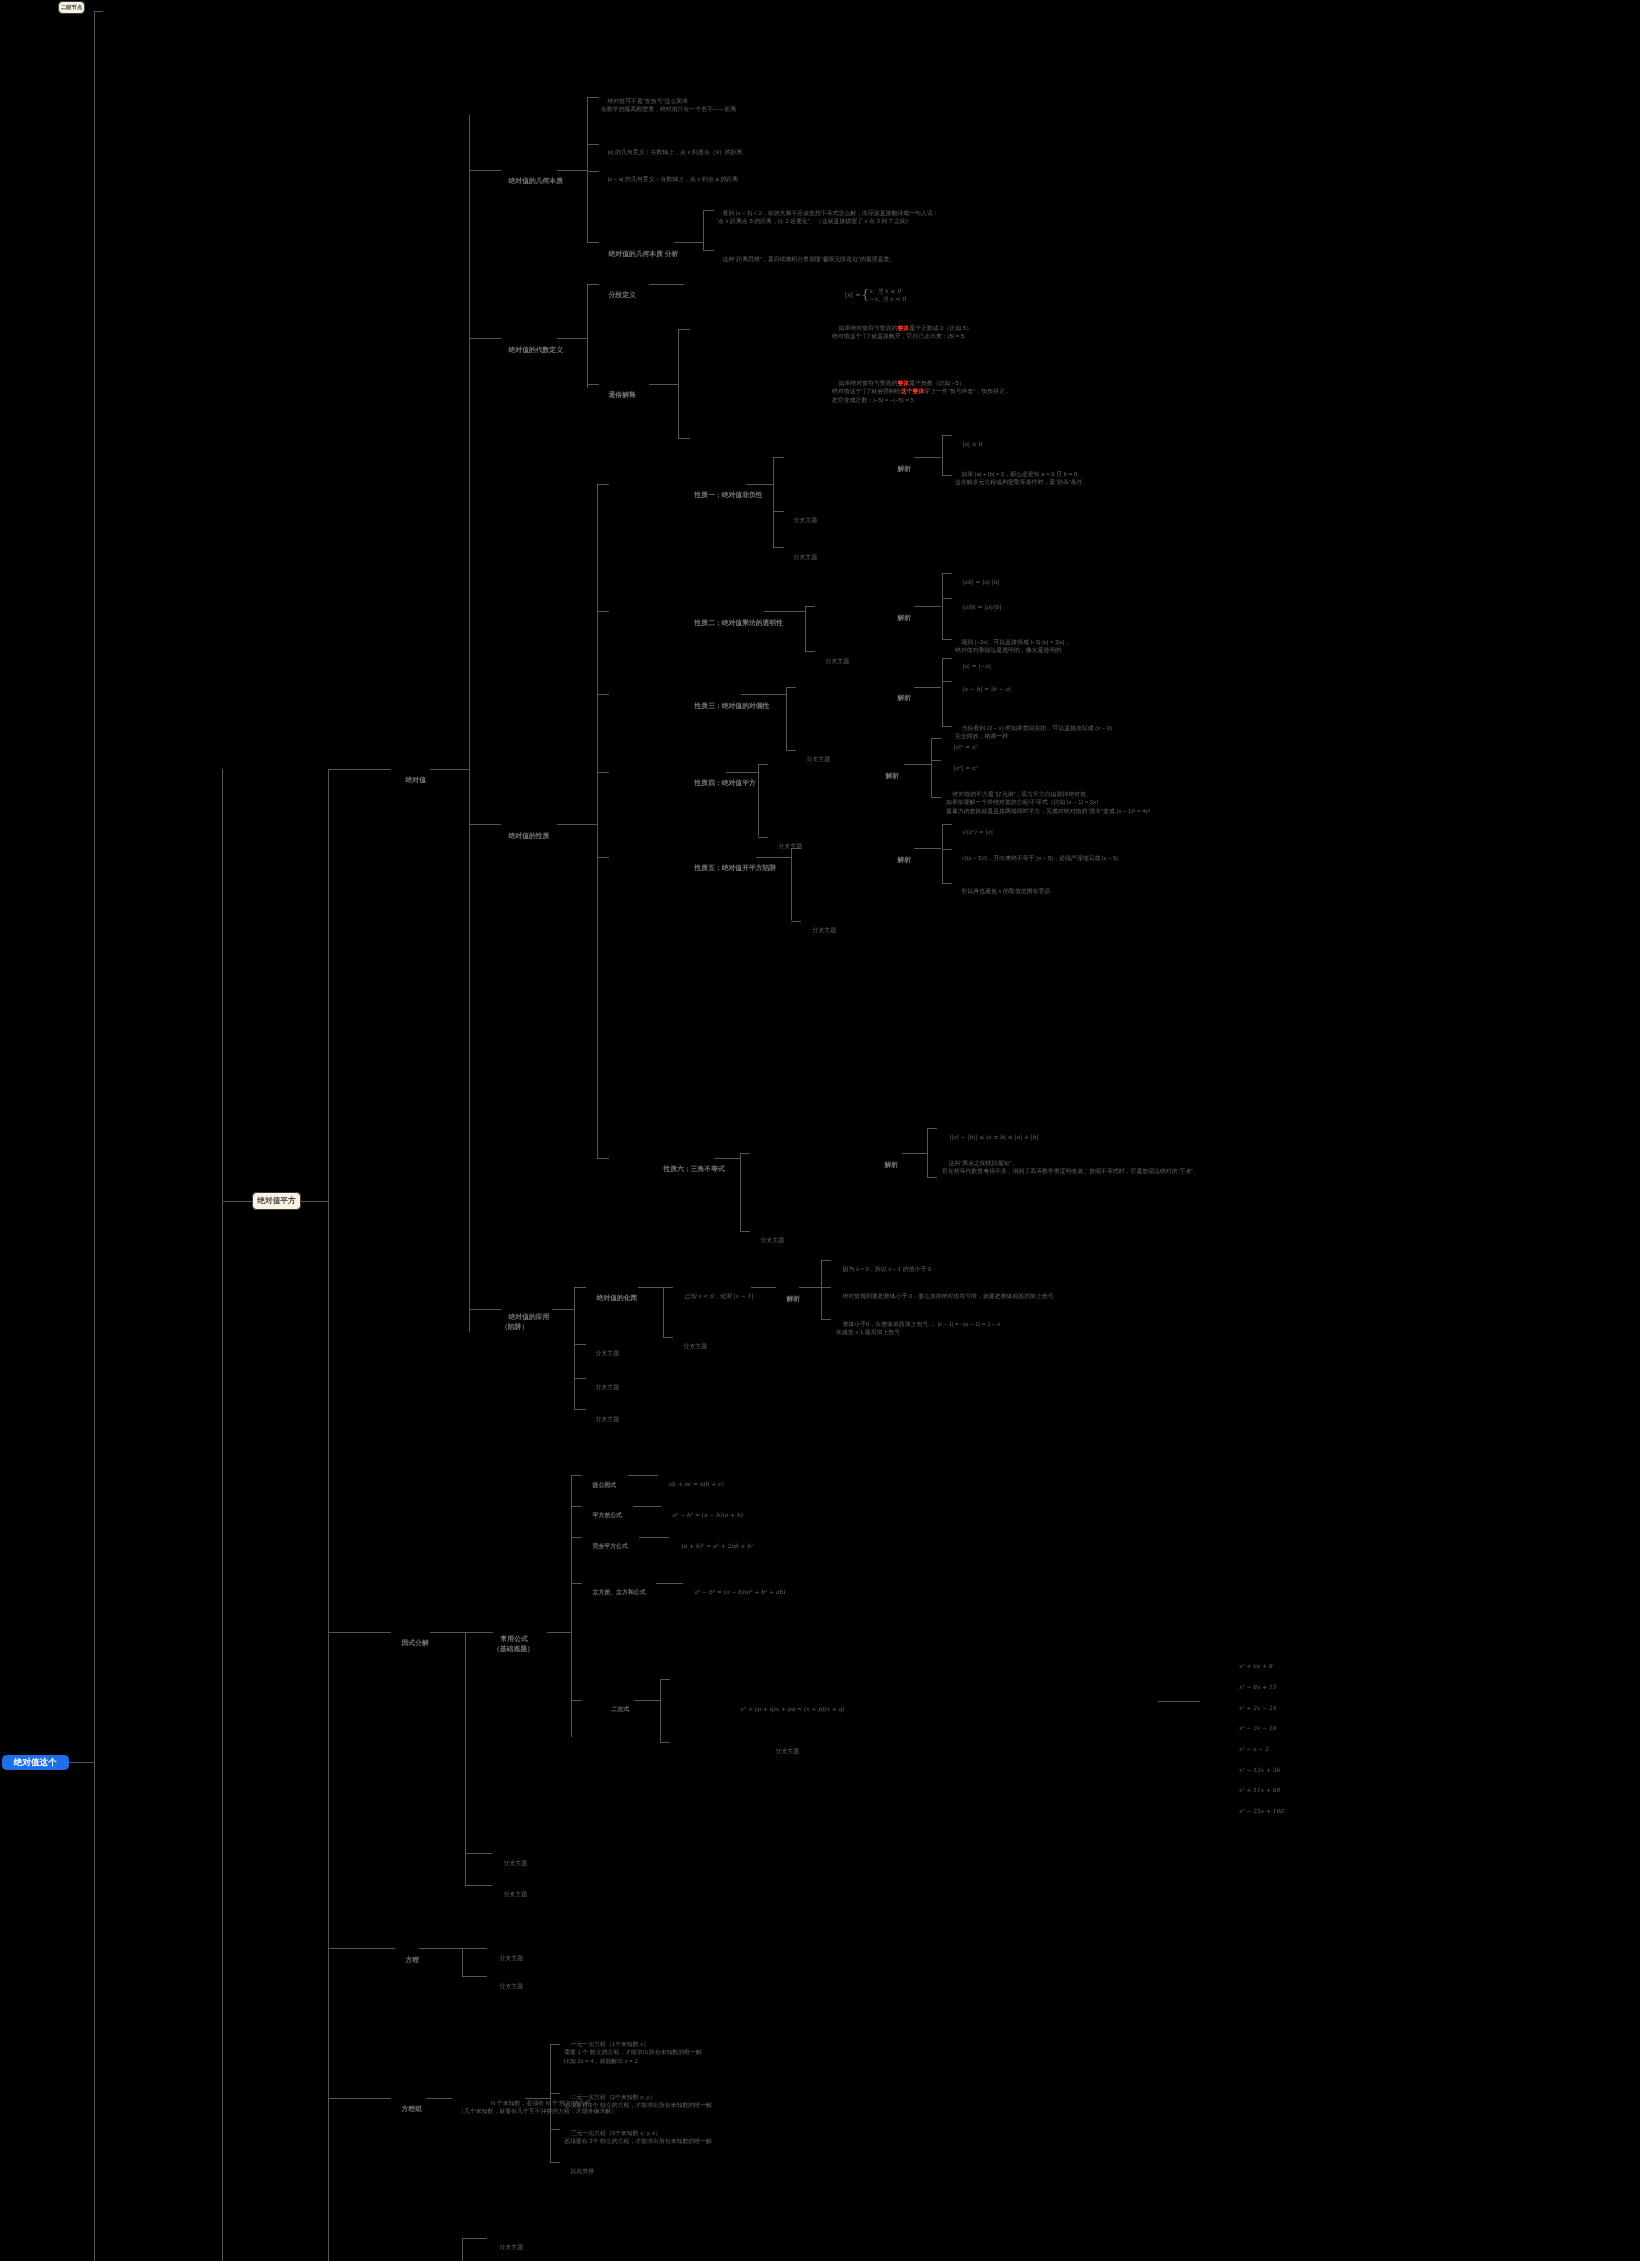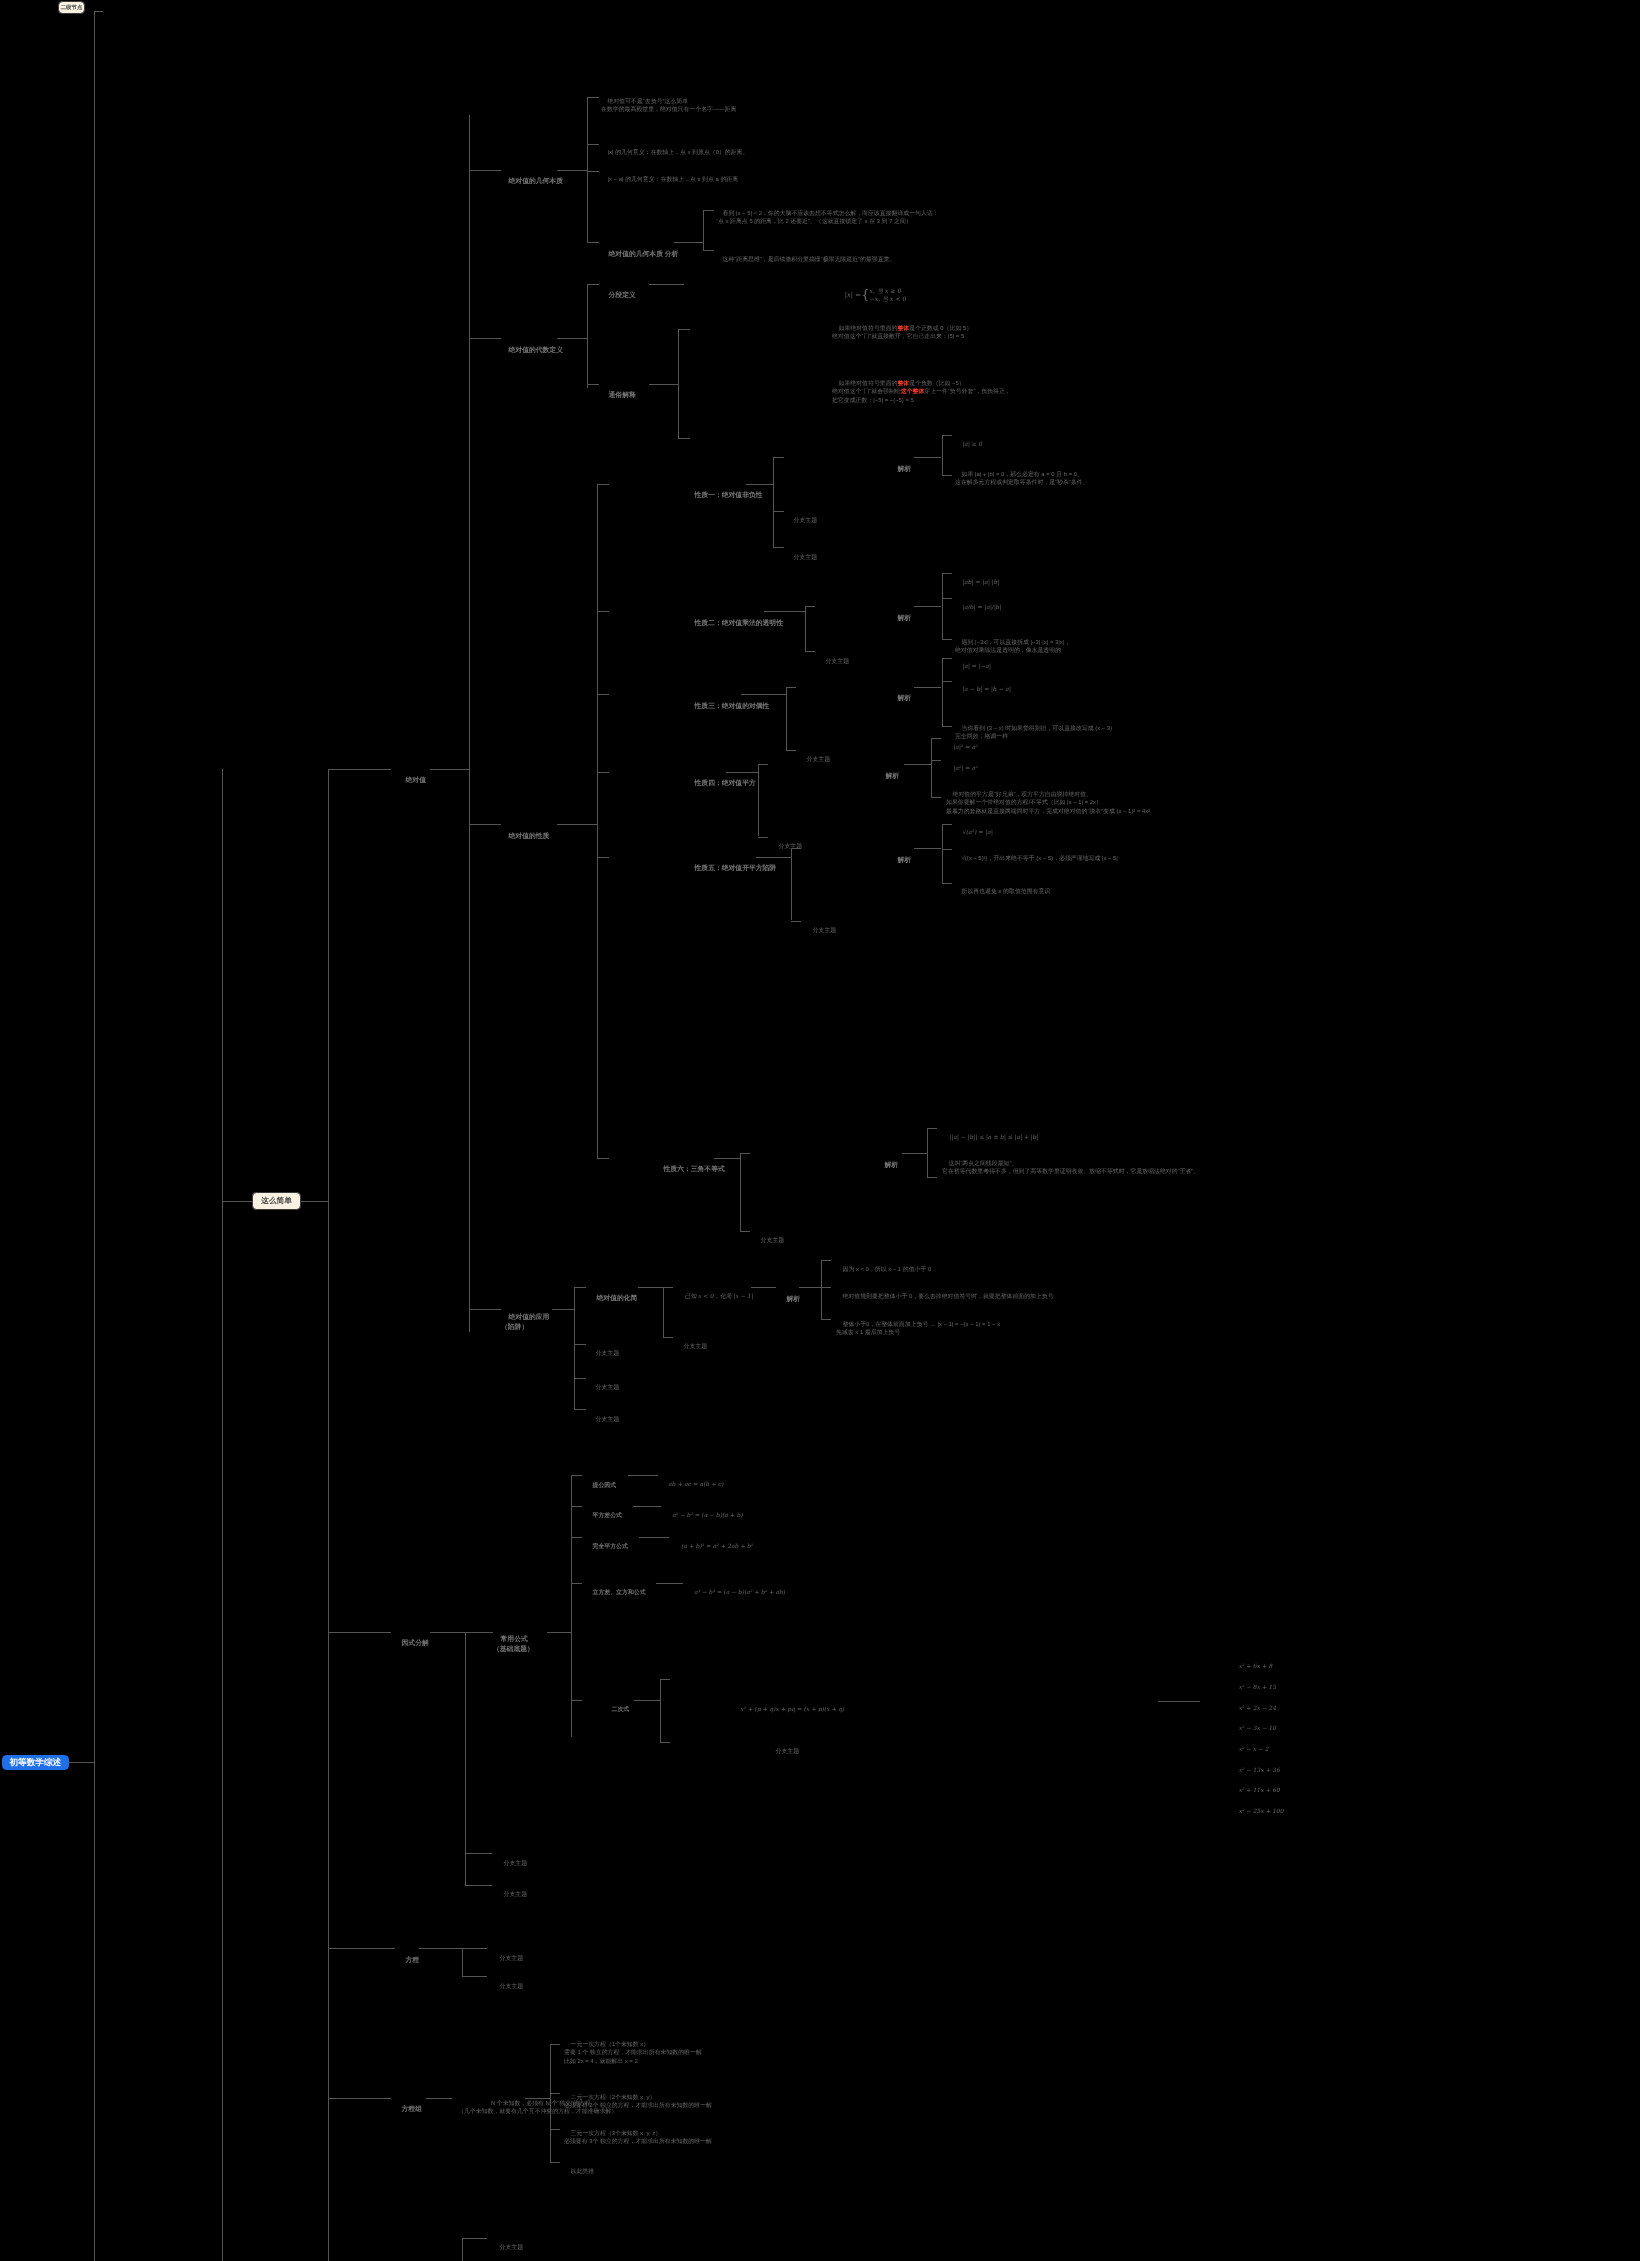--- a/index.html
+++ b/index.html
@@ -25,32 +25,32 @@
   .hl{color:#ff3b20;font-weight:bold;}
   .brace{display:inline-block;vertical-align:middle;font-size:2.0em;line-height:.55;font-style:normal;}
   .cases{display:inline-block;vertical-align:middle;font-size:.9em;line-height:1.35;text-align:left;}
 </style>
 </head>
 <body>
 
 <div id="canvas">
 
   <div class="box root" style="left:1.8px;top:1755px;width:67px;height:15.4px;">
-    <span>初等数学综述</span>
+    <span>绝对值这个</span>
   </div>
   <div class="h" style="left:69px;top:1762px;width:25px;"></div>
   <div class="v" style="left:94px;top:11.3px;height:3173px;"></div>
 
   <div class="h" style="left:94px;top:11.3px;width:9px;"></div>
   <div class="box cream" style="left:58px;top:0.9px;width:27px;height:12.7px;font-size:5.4px;border-width:0.9px;">
     <span>二级节点</span>
   </div>
 
   <div class="box cream" style="left:252px;top:1192px;width:49px;height:18px;">
-    <span>这么简单</span>
+    <span>绝对值平方</span>
   </div>
   <div class="h" style="left:222px;top:1201px;width:31px;"></div>
   <div class="v" style="left:222px;top:769px;height:1538px;"></div>
   <div class="h" style="left:301px;top:1201px;width:27px;"></div>
   <div class="v" style="left:328px;top:769px;height:1501px;"></div>
 
   <div class="node lbl b" style="left:398px;top:765px;">
     <span>绝对值</span>
   </div>
   <div class="h" style="left:328px;top:769px;width:63px;"></div>

